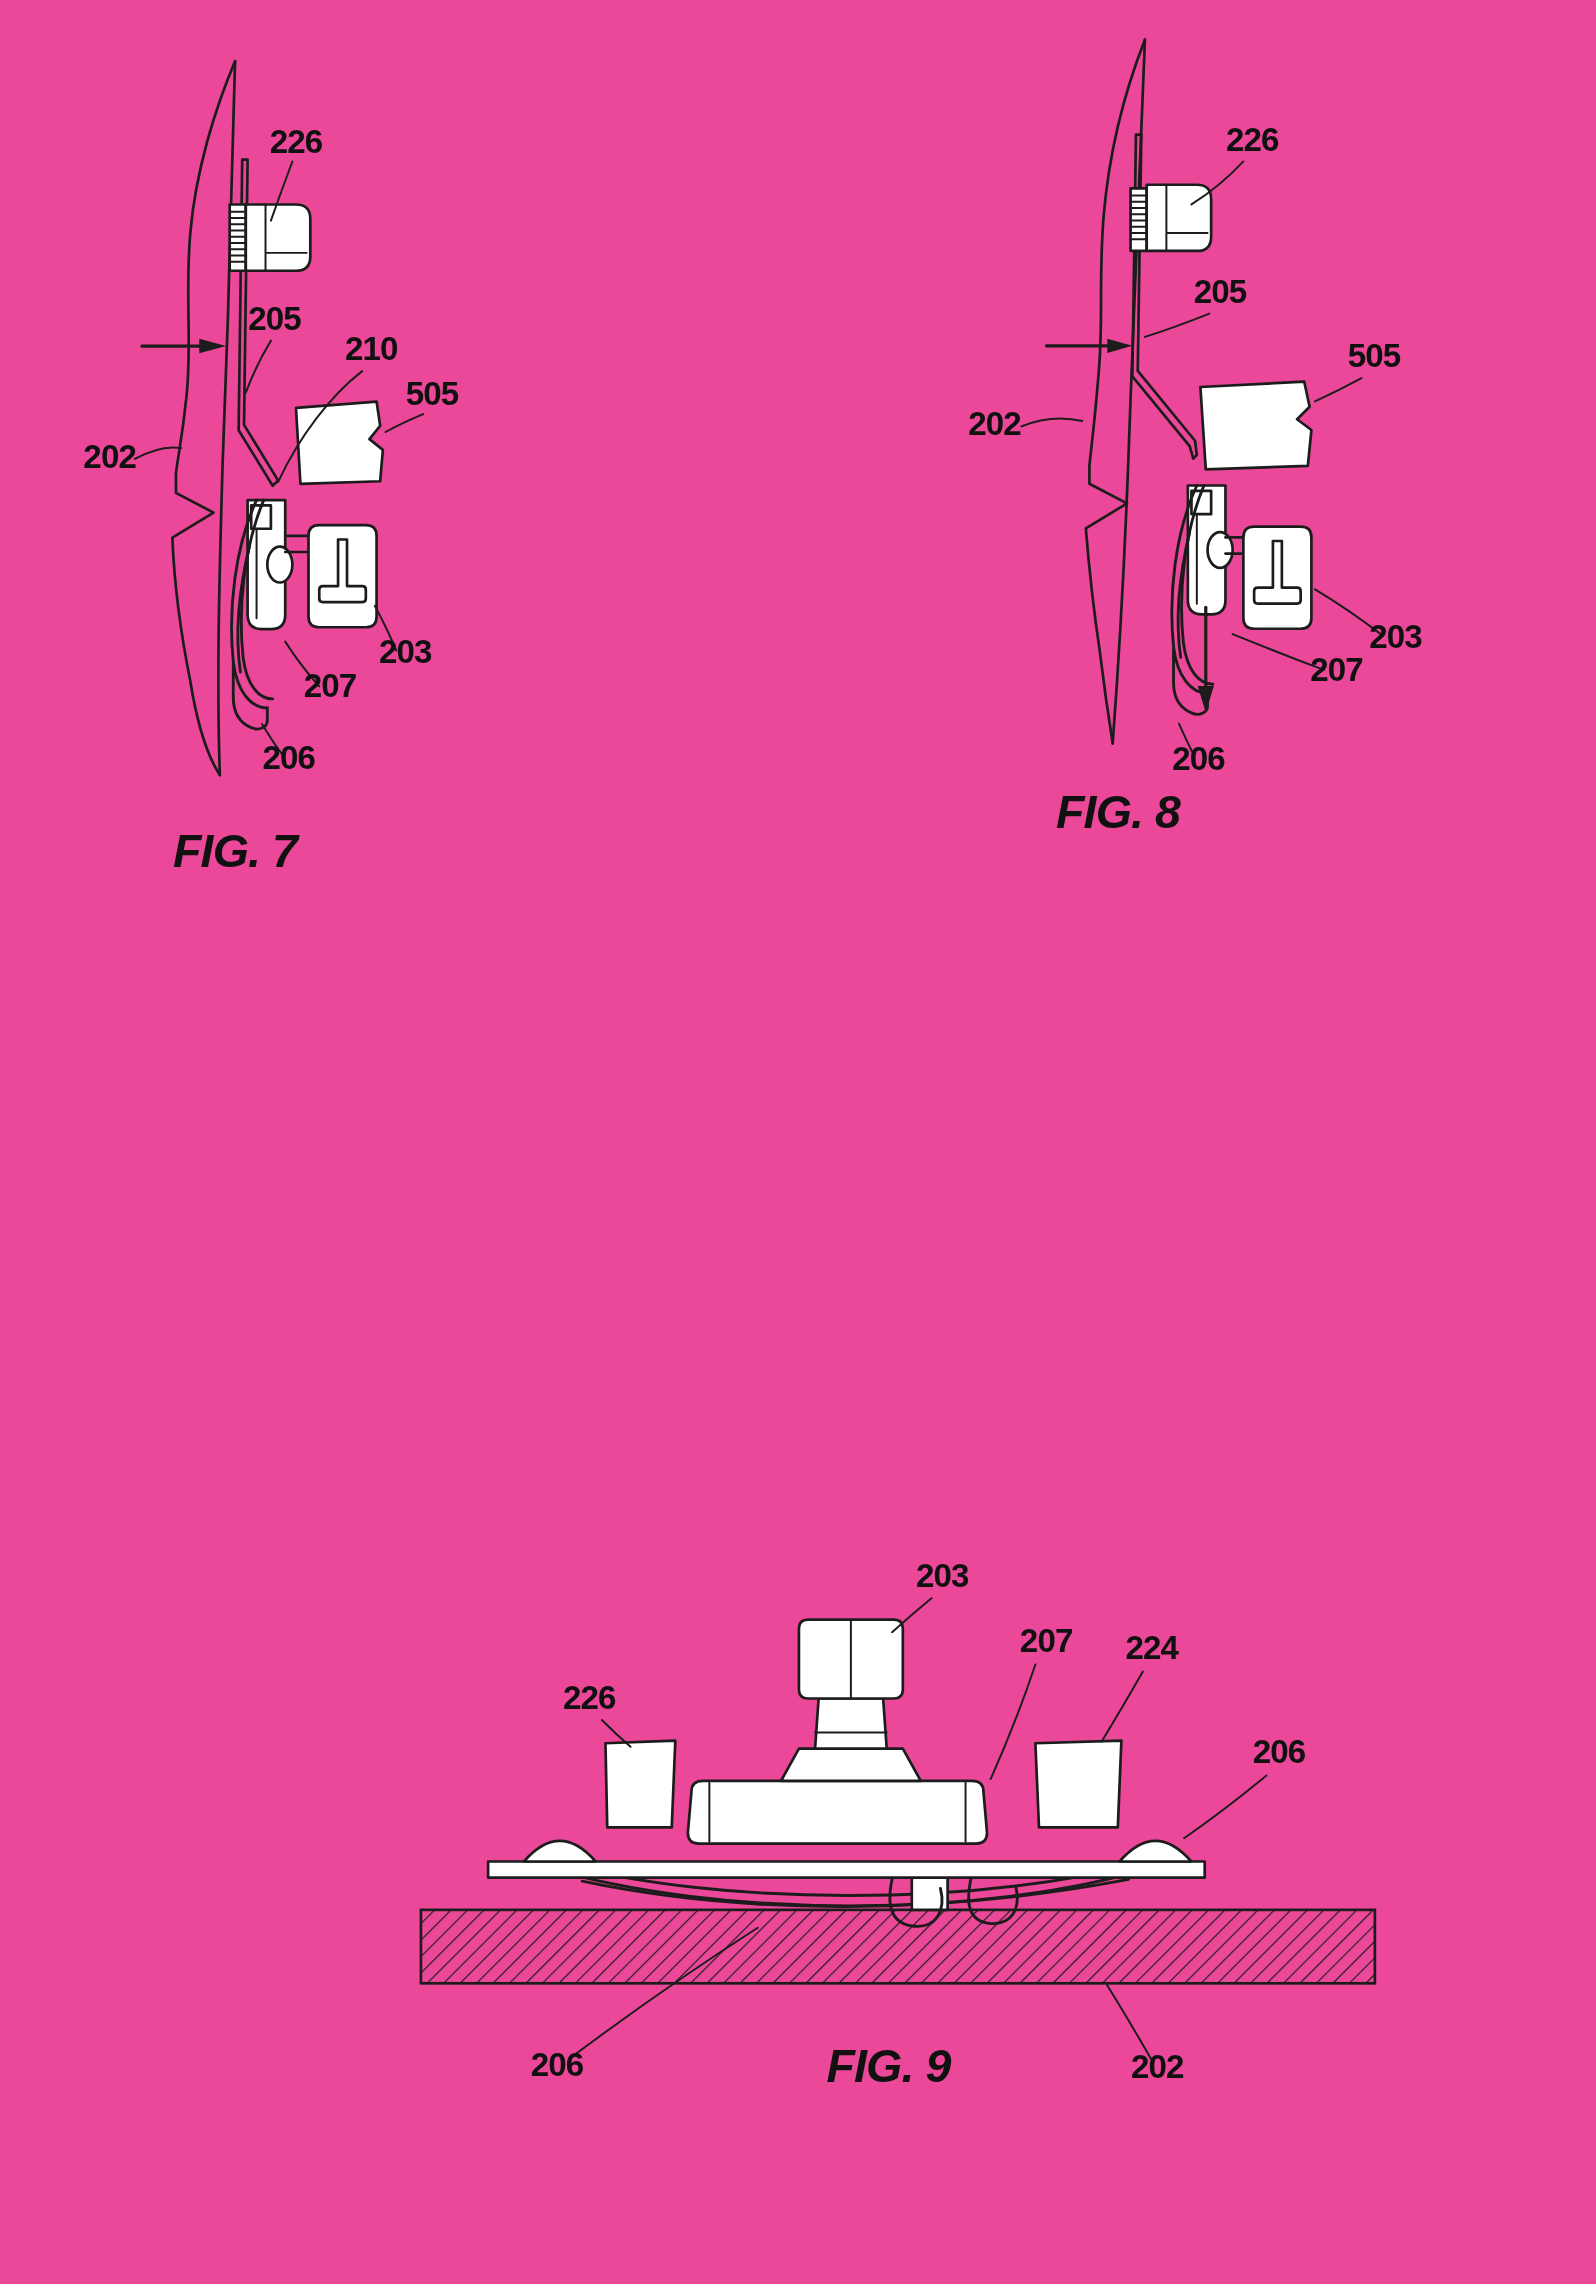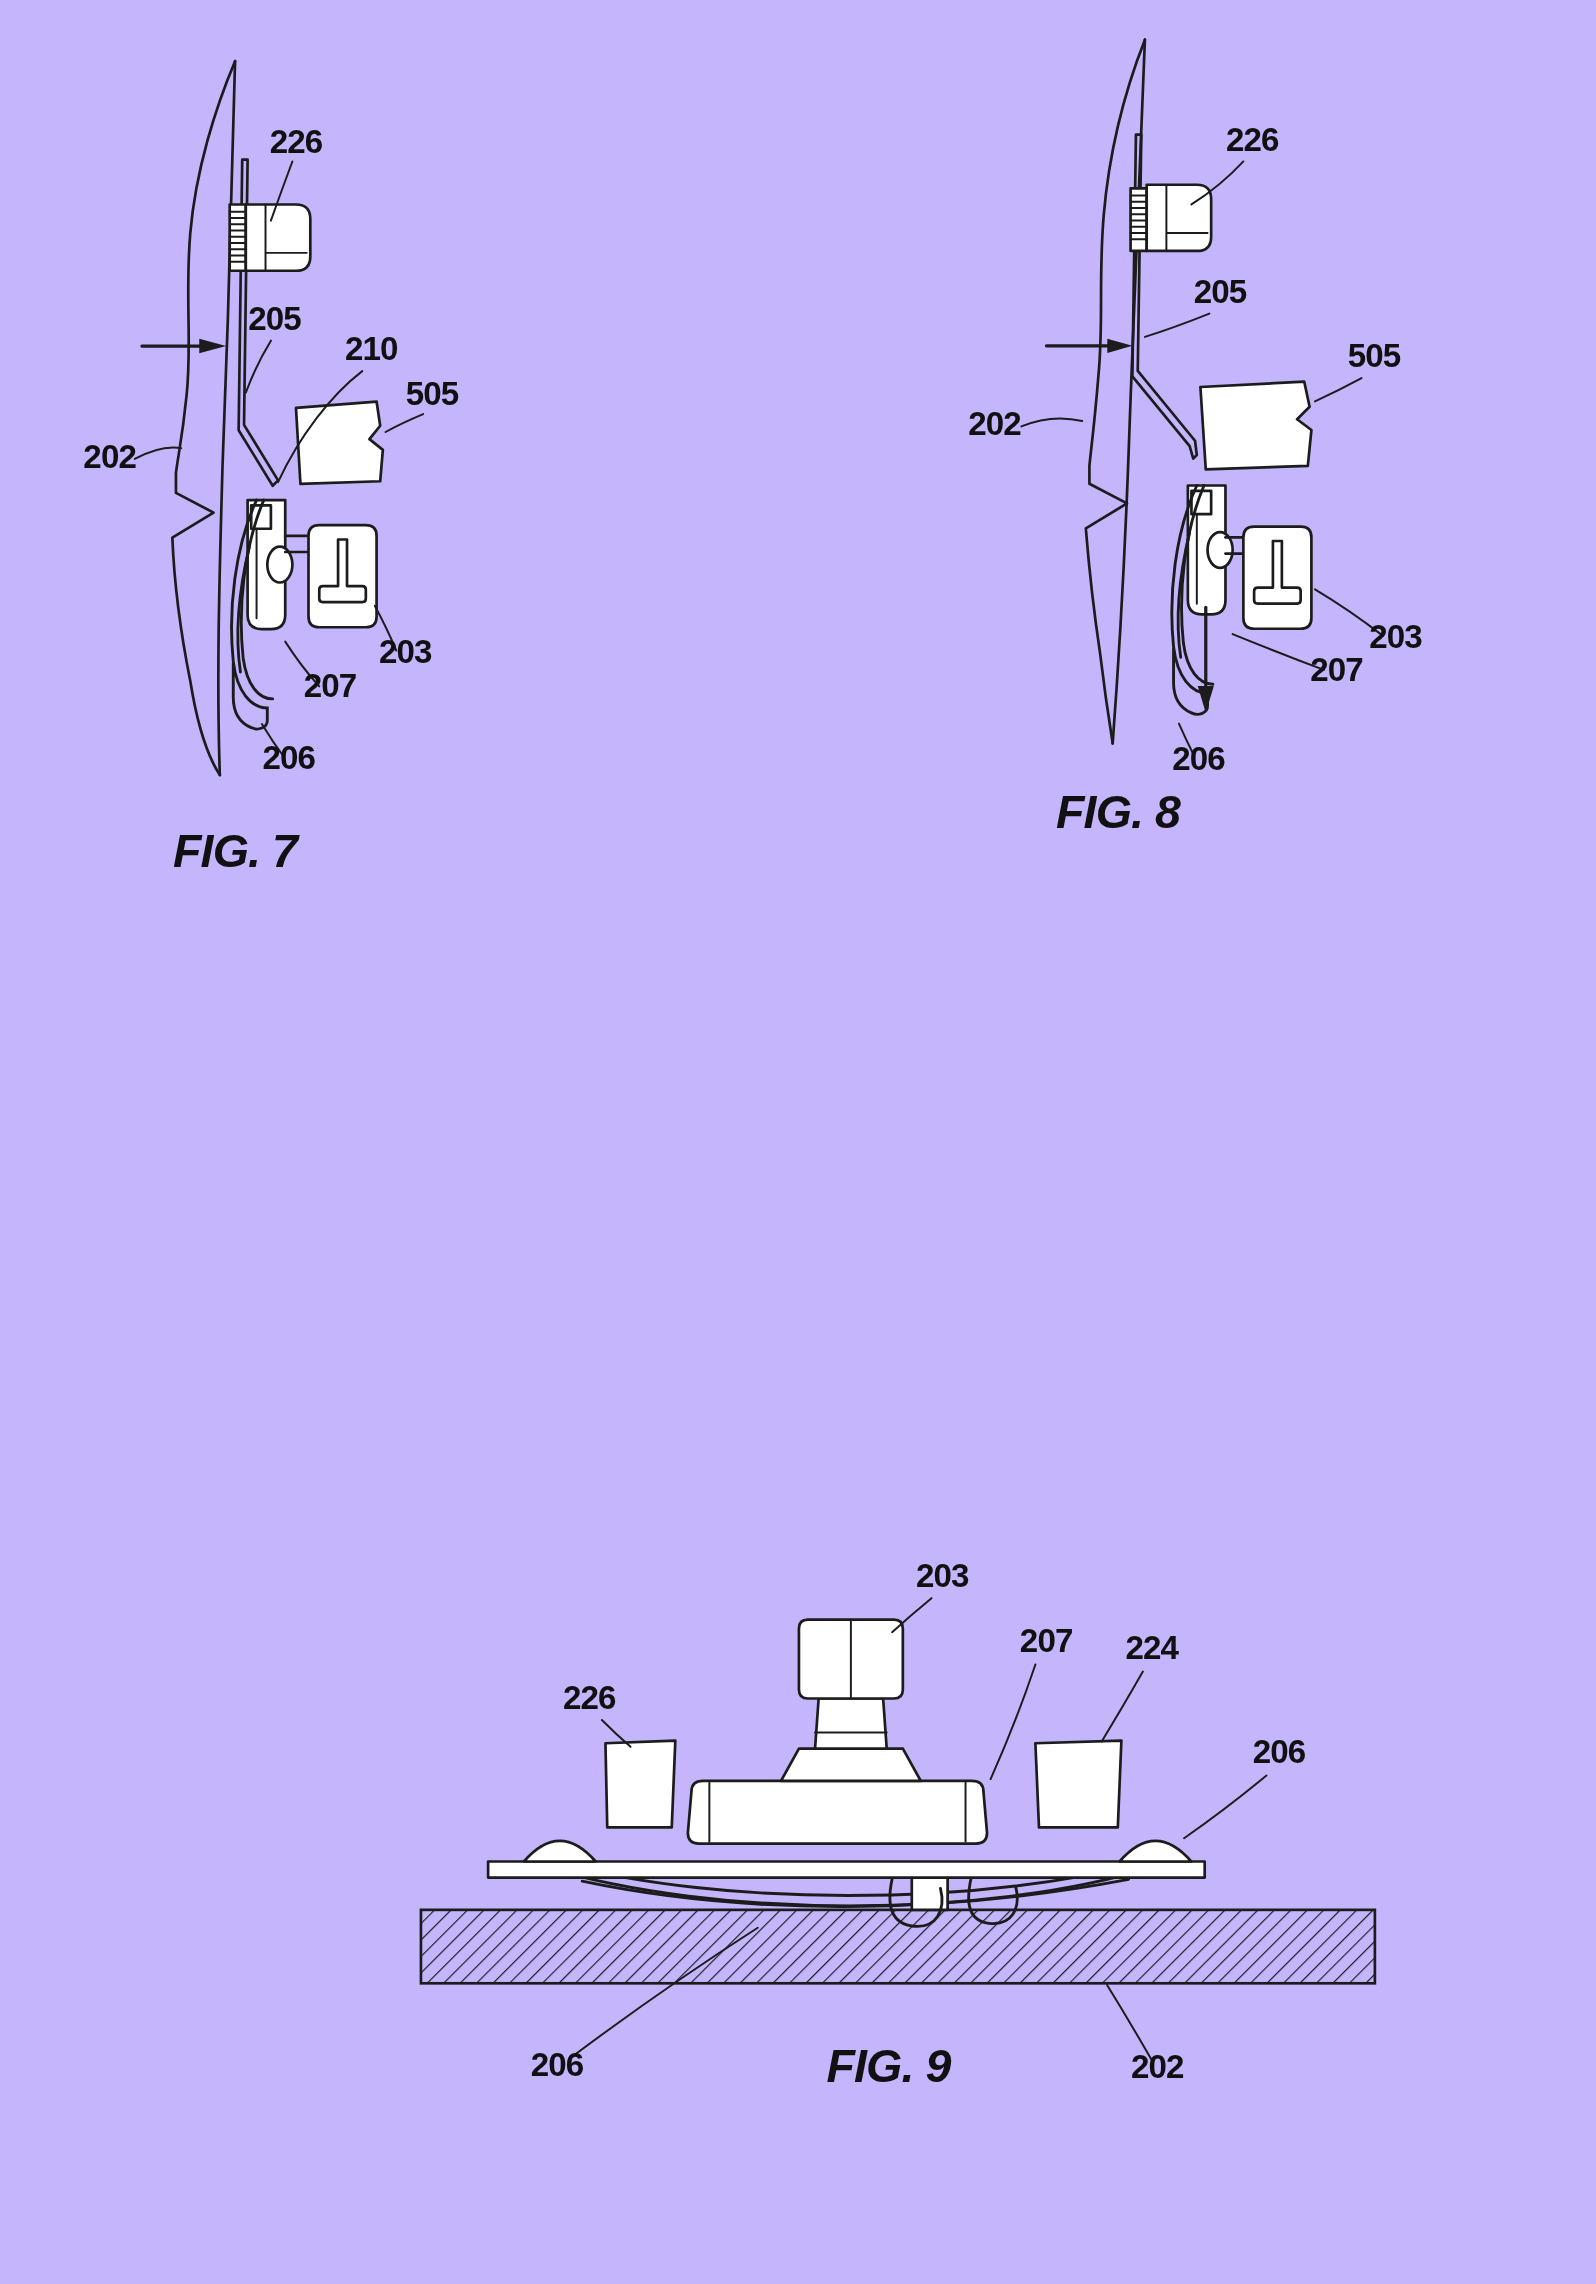--- a/index.html
+++ b/index.html
@@ -1,19 +1,19 @@
 <!DOCTYPE html>
 <html style="font-size:14.3px"><head>
 <meta charset="utf-8">
 <style>
   html,body{margin:0;padding:0;background:#e8e8e8;}
   .sheet{
     position:relative;
     width:1597px;height:2285px;
-    background:#c4b5fd;
+    background:#ec4899;
     overflow:hidden;
     font-family:"Liberation Sans", sans-serif;
   }
   svg{position:absolute;overflow:visible;}
   .ln{fill:none;stroke:#1c1c1c;stroke-width:3;stroke-linecap:round;stroke-linejoin:round;}
   .lnw{fill:#ffffff;stroke:#1c1c1c;stroke-width:3;stroke-linecap:round;stroke-linejoin:round;}
   .thin{fill:none;stroke:#1c1c1c;stroke-width:2.2;stroke-linecap:round;}
   .wire{fill:none;stroke:#1c1c1c;stroke-width:3.2;stroke-linecap:round;}
   .arrowhead{fill:#1c1c1c;stroke:none;}
   .ref{

